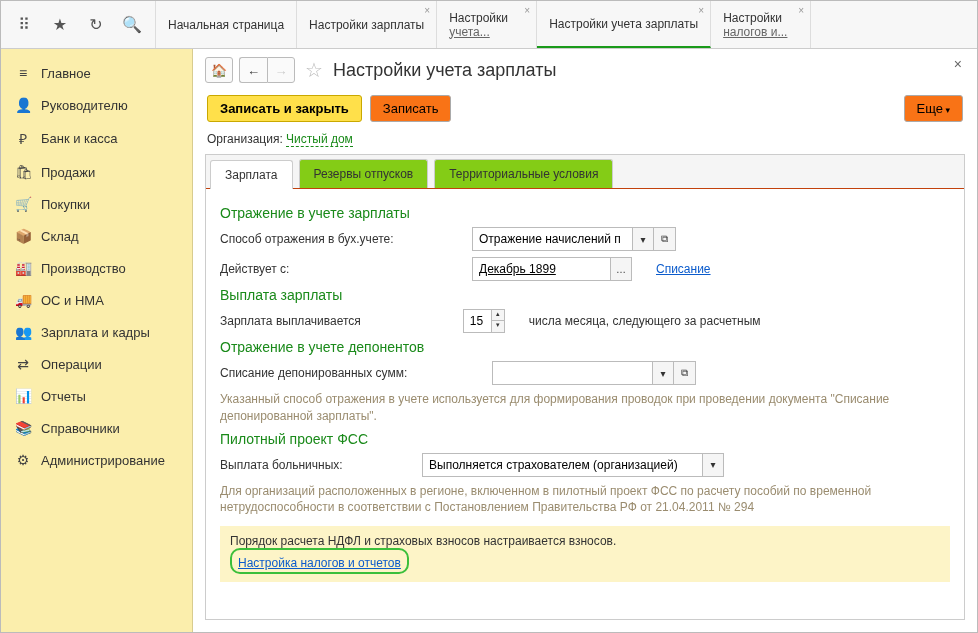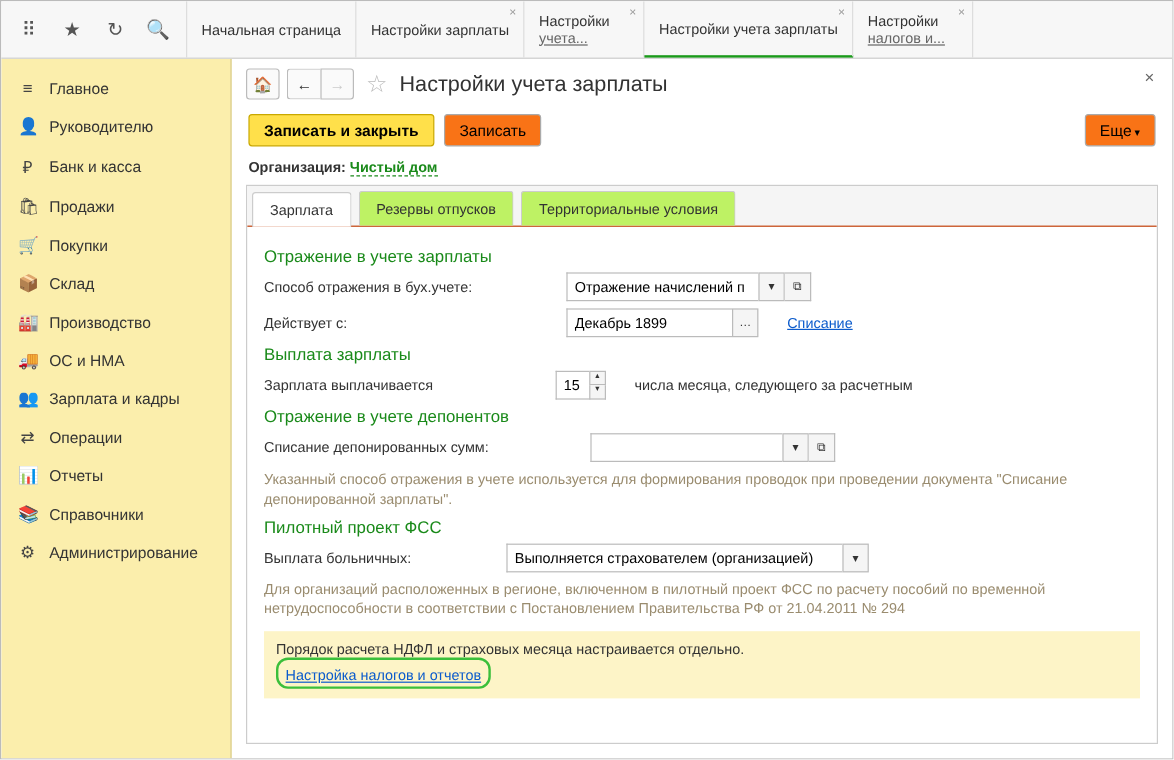--- a/index.html
+++ b/index.html
@@ -31,26 +31,26 @@
   .star { font-size: 20px; color: #bbb; margin: 0 4px; }
   .page-title { font-size: 18px; font-weight: normal; }
   .close-x { position: absolute; right: 16px; top: 56px; font-size: 14px; color: #666; cursor: pointer; }
 
   .action-bar { display: flex; align-items: center; gap: 8px; padding: 4px 14px 10px; }
   .btn { padding: 5px 12px; border: 1px solid #aaa; background: #f97316; border-radius: 3px; font-size: 13px; cursor: pointer; }
   .btn-primary { background: #ffe04a; border-color: #c9a800; font-weight: bold; }
   .btn-more { margin-left: auto; }
   .btn-more::after { content: " ▾"; font-size: 9px; }
 
-  .org-line { padding: 0 14px 8px; font-size: 12px; font-weight: bold; }
+  .org-line { padding: 0 14px 8px; font-size: 12px; }
   .org-link { color: #1a8a1a; cursor: pointer; border-bottom: 1px dashed #1a8a1a; }
 
   .form-area { border: 1px solid #ccc; margin: 0 12px 12px; flex: 1; overflow-y: auto; padding: 0; }
   .form-tabs { display: flex; border-bottom: 1px solid #c2410c; background: #f5f5f5; }
-  .ftab { padding: 7px 14px; border: 1px solid #ccc; border-bottom: none; background: #bef264; margin: 4px 2px 0 4px; border-radius: 3px 3px 0 0; font-size: 12px; cursor: pointer; }
+  .ftab { padding: 7px 14px; border: 1px solid #ccc; border-bottom: none; background: #84cc16; margin: 4px 2px 0 4px; border-radius: 3px 3px 0 0; font-size: 12px; cursor: pointer; }
   .ftab.active { background: #fff; position: relative; top: 1px; }
 
   .form-body { padding: 10px 14px; }
   .section-h { color: #1a8a1a; font-size: 14px; margin: 6px 0; }
   .row { display: flex; align-items: center; gap: 24px; margin: 6px 0; font-size: 12px; }
   .row label { width: 190px; }
   .inp { border: 1px solid #bbb; padding: 3px 6px; font-size: 12px; height: 24px; }
   .combo { display: flex; padding-left: 38px; }
   .combo .inp { border-right: none; }
   .mini-btn { width: 22px; height: 24px; border: 1px solid #bbb; background: #f5f5f5; font-size: 10px; display: flex; align-items: center; justify-content: center; cursor: pointer; }
@@ -193,21 +193,21 @@
             <label>Способ отражения в бух.учете:</label>
             <div class="combo">
               <input class="inp" style="width: 160px;" value="Отражение начислений п">
               <div class="mini-btn">▾</div>
               <div class="mini-btn">⧉</div>
             </div>
           </div>
           <div class="row">
             <label>Действует с:</label>
             <div class="combo">
-              <input class="inp" style="width: 138px;" value="Декабрь 1899">
+              <input class="inp" style="width: 138px; text-decoration: underline;" value="Декабрь 1899">
               <div class="mini-btn">…</div>
             </div>
             <span class="link">Списание</span>
           </div>
 
           <div class="section-h">Выплата зарплаты</div>
           <div class="row">
             <label style="width:auto">Зарплата выплачивается</label>
             <div class="combo" style="margin-left:40px">
               <input class="inp" style="width: 28px; text-align: left;" value="15">
@@ -234,20 +234,20 @@
           <div class="row">
             <label style="width:140px">Выплата больничных:</label>
             <div class="combo">
               <input class="inp" style="width: 280px;" value="Выполняется страхователем (организацией)">
               <div class="mini-btn">▾</div>
             </div>
           </div>
           <div class="hint">Для организаций расположенных в регионе, включенном в пилотный проект ФСС по расчету пособий по временной нетрудоспособности в соответствии с Постановлением Правительства РФ от 21.04.2011 № 294</div>
 
           <div class="info-box">
-            <div>Порядок расчета НДФЛ и страховых месяца настраивается отдельно.</div>
+            <div>Порядок расчета НДФЛ и страховых взносов настраивается взносов.</div>
             <span class="green-box"><span class="link-g">Настройка налогов и отчетов</span></span>
           </div>
         </div>
       </div>
     </div>
   </div>
 </div>
 
 </body></html>

